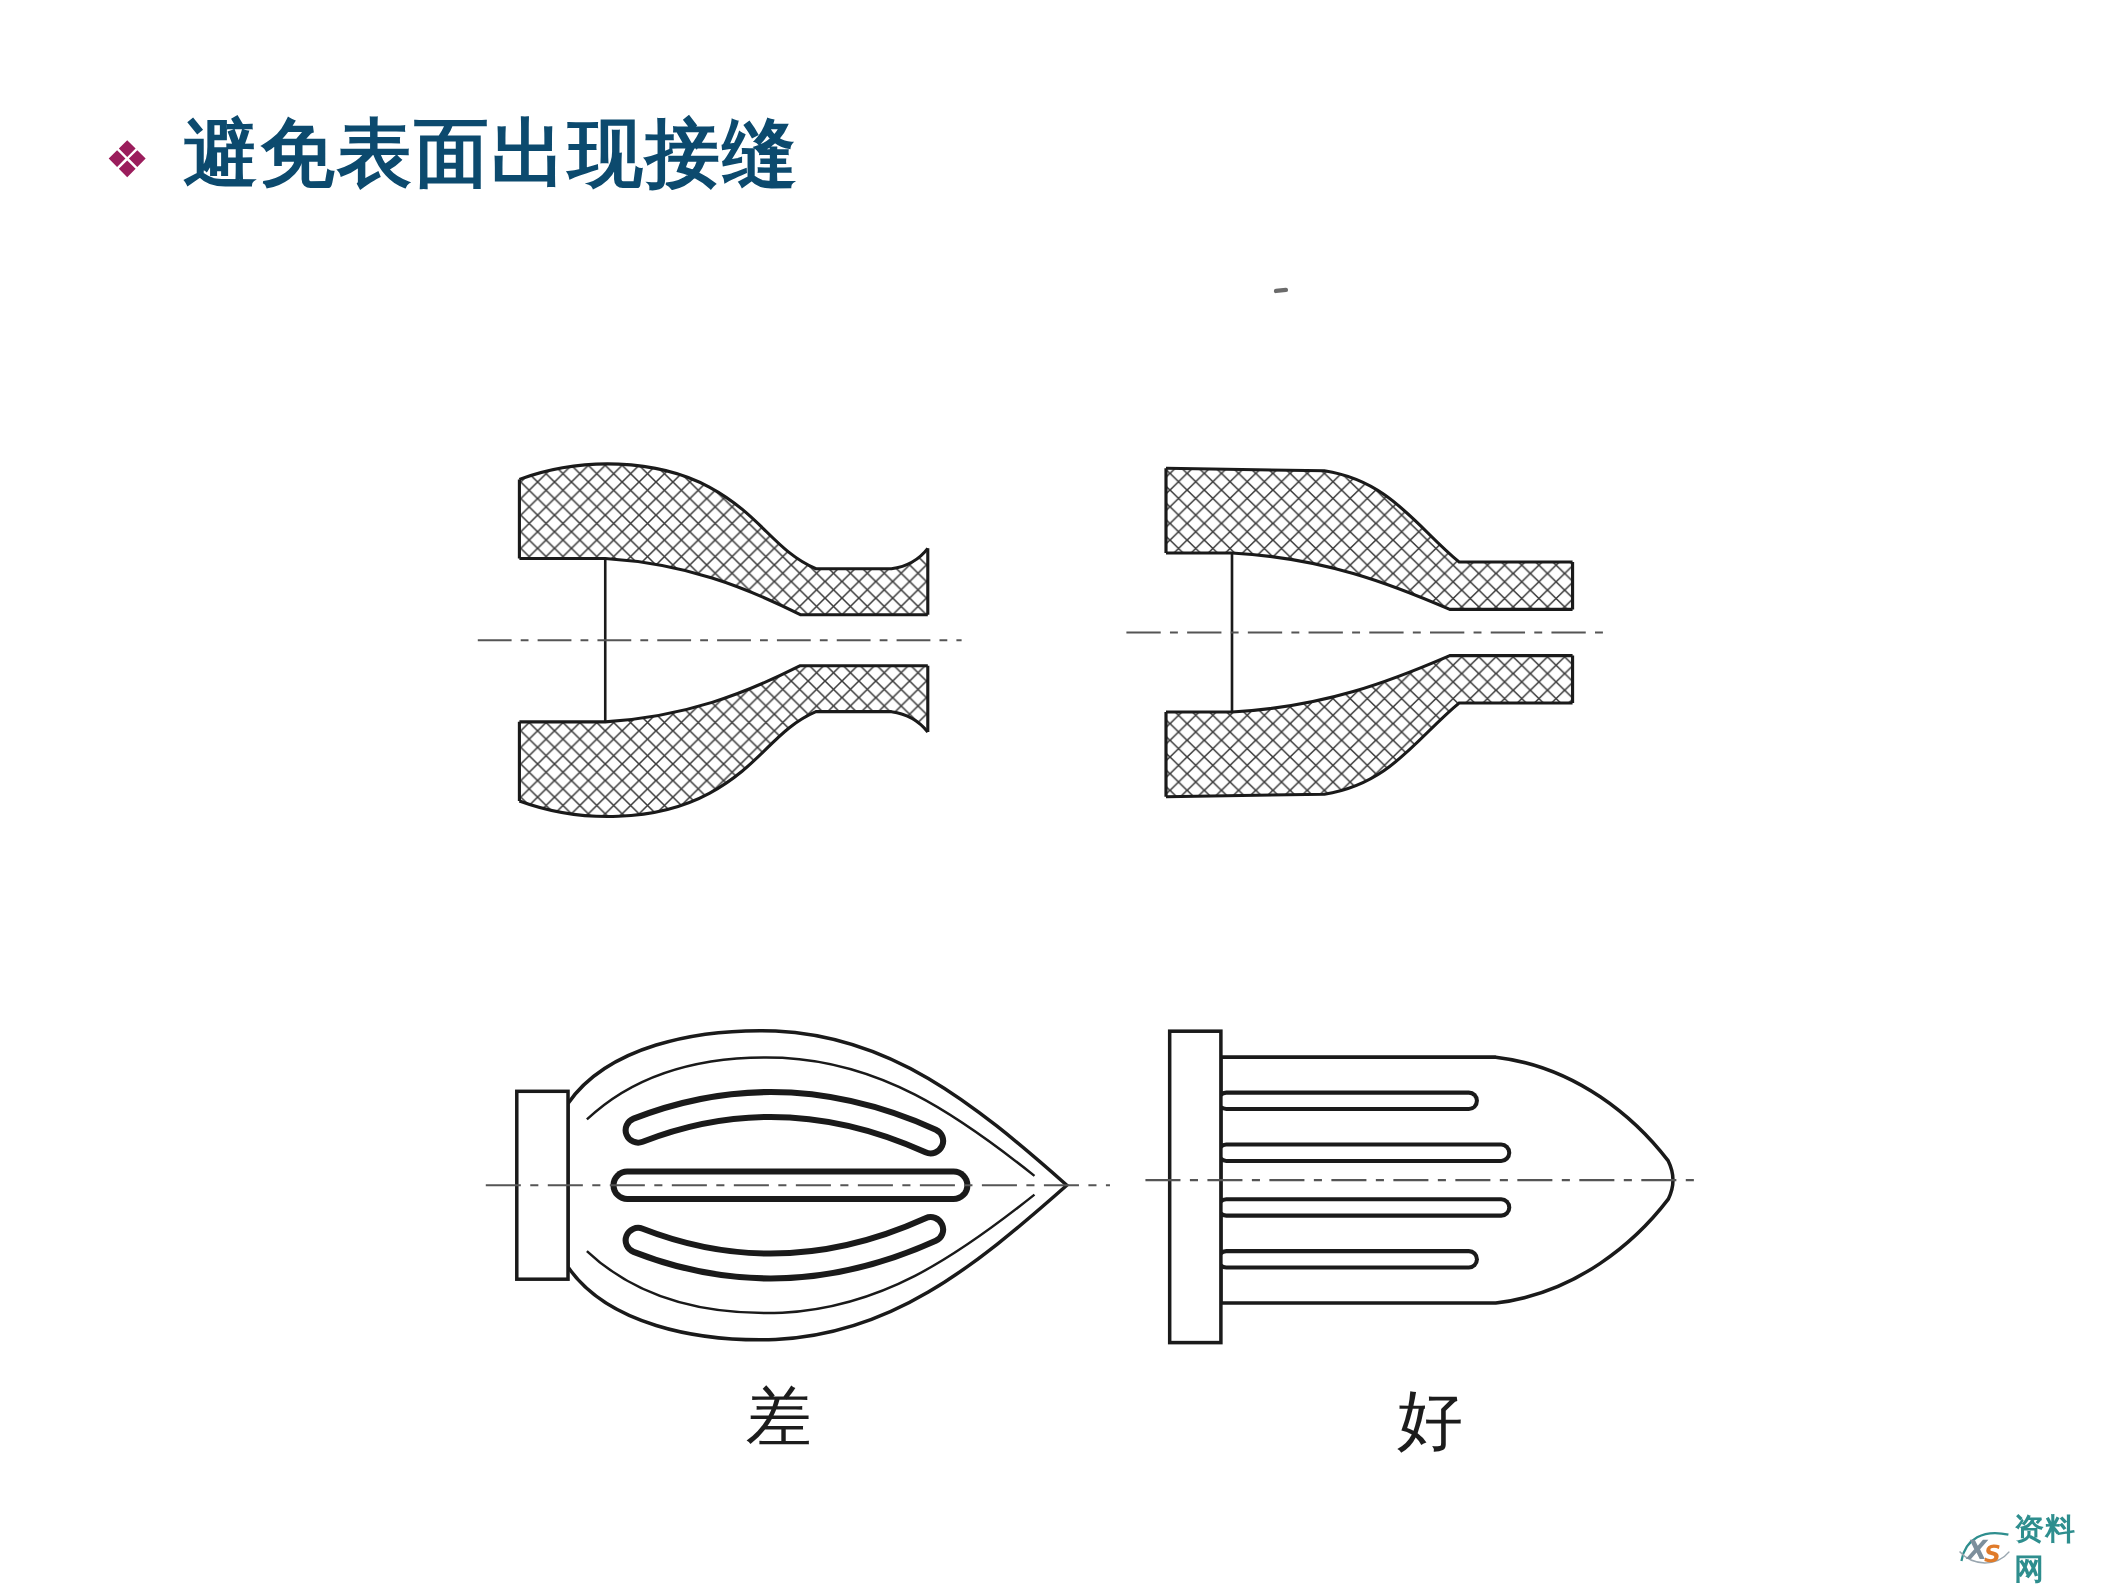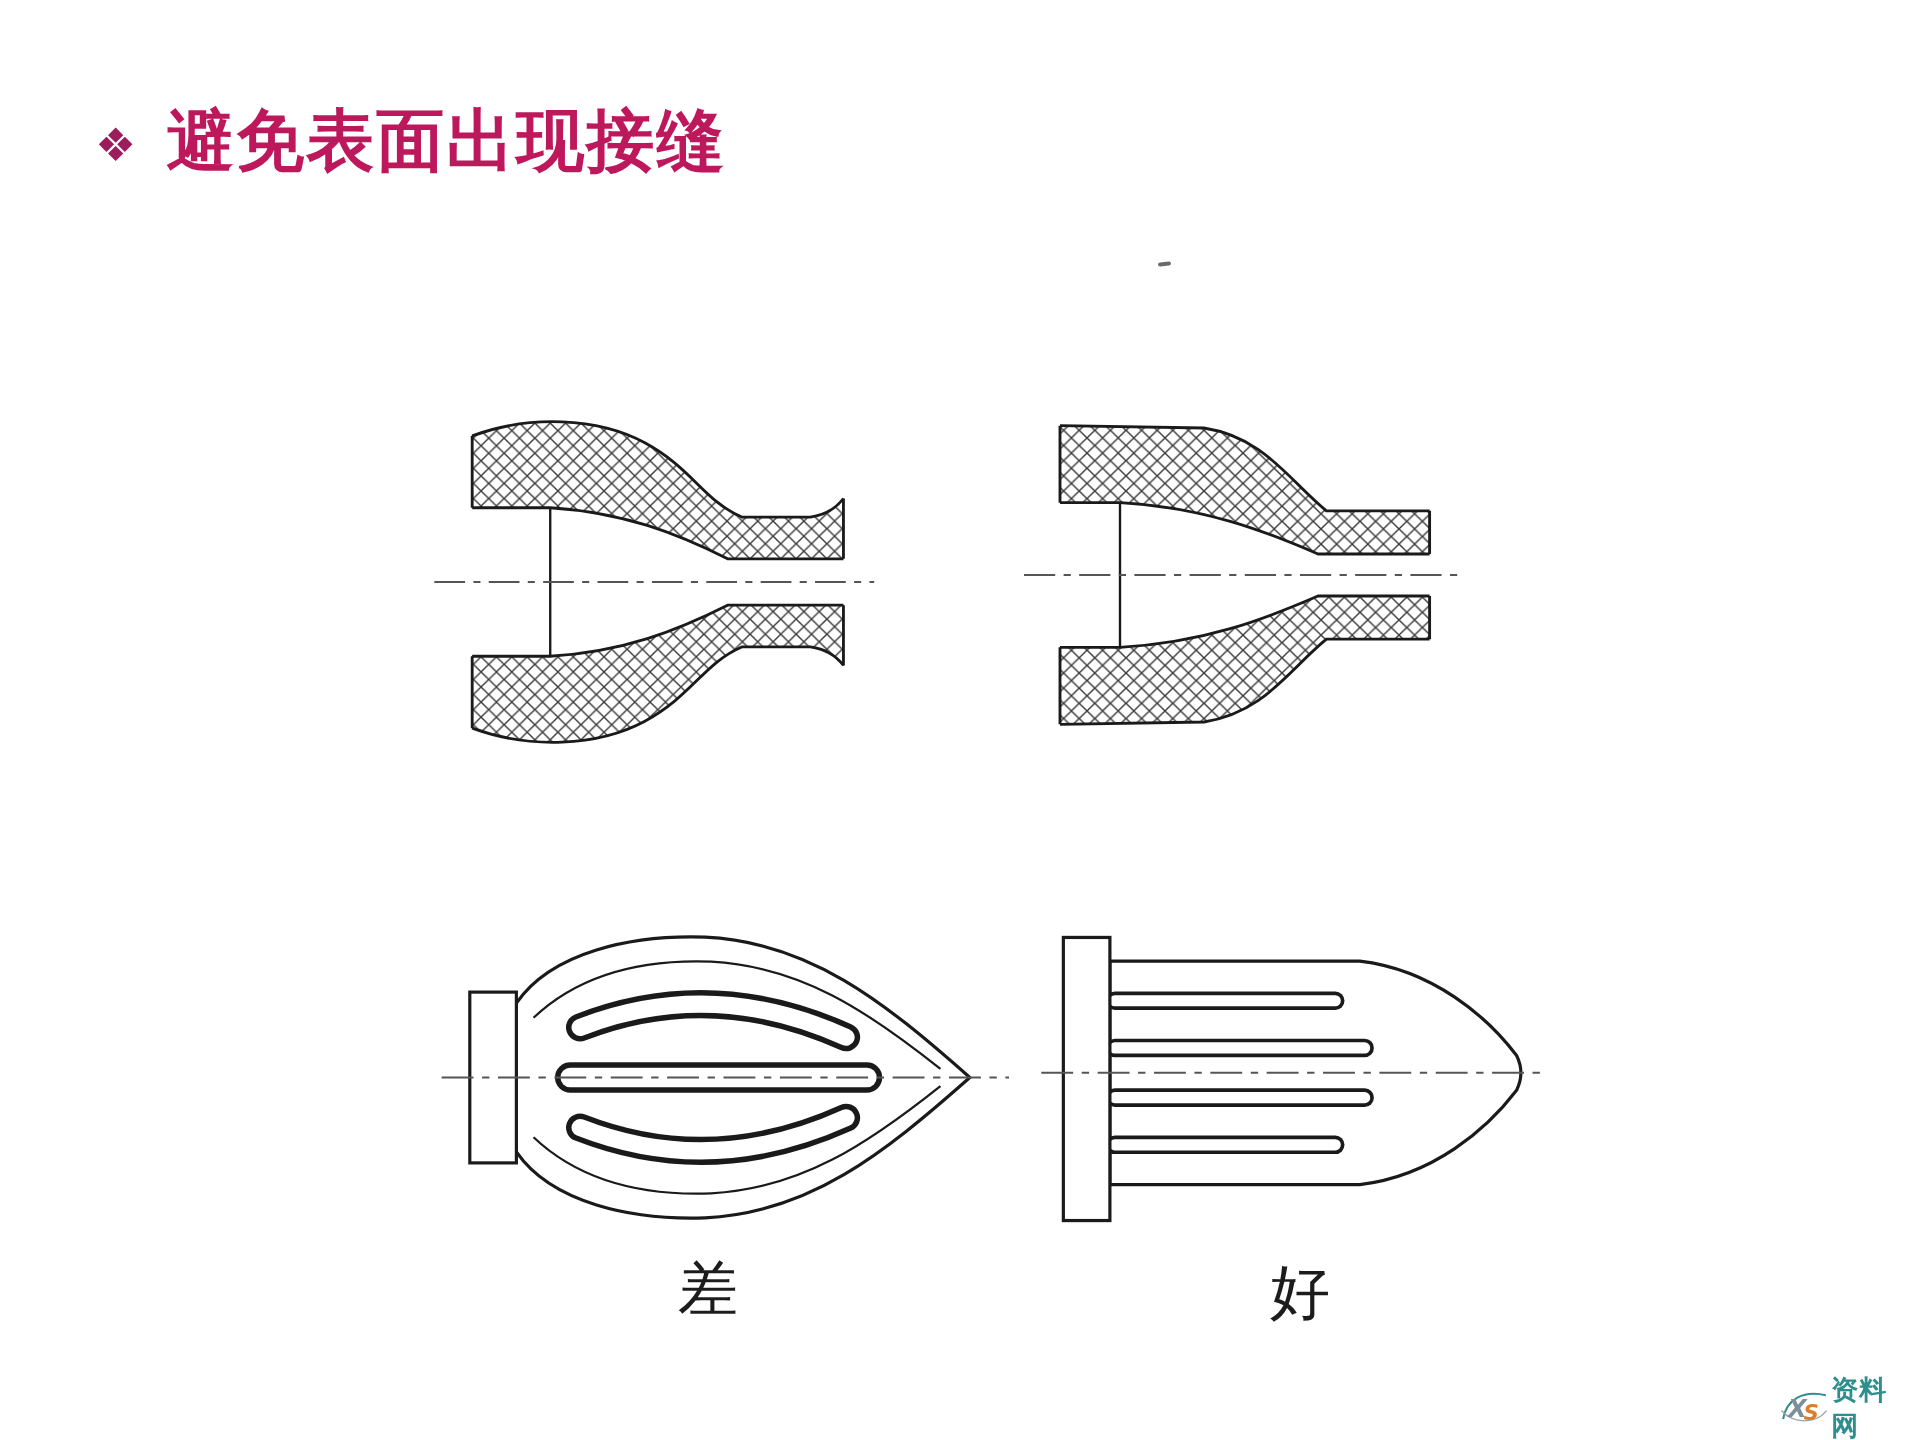--- a/index.html
+++ b/index.html
@@ -2,21 +2,21 @@
 <html><head>
 <meta charset="utf-8">
 <style>
   html,body{margin:0;padding:0;background:#ffffff;}
   .slide{
     position:relative;width:1920px;height:1440px;background:#ffffff;overflow:hidden;
     font-family:"DejaVu Sans", sans-serif;
   }
   .title-row{position:absolute;left:95px;top:104px;display:flex;align-items:center;gap:30px;}
   .bullet{color:#9b1d5c;font-size:46px;line-height:1;transform:translateY(4px);}
-  .title-text{color:#be185d;font-size:68px;font-weight:bold;letter-spacing:2px;line-height:1.1;}
+  .title-text{color:#0c4a6e;font-size:68px;font-weight:bold;letter-spacing:2px;line-height:1.1;}
   .drawing{position:absolute;overflow:visible;}
   .fig-label{
     position:absolute;width:80px;text-align:center;color:#1c1c1c;
     font-family:"DejaVu Serif", serif;font-size:60px;line-height:1;
   }
   .speck{position:absolute;left:1158px;top:262px;width:13px;height:4px;background:#6b6b6b;border-radius:2px;transform:rotate(-6deg);}
   .watermark{position:absolute;left:1778px;top:1372px;width:136px;}
   .wm-row{display:flex;align-items:center;gap:2px;}
   .wm-site{color:#2e8e8e;font-size:27px;font-weight:bold;letter-spacing:1px;}
 </style>

